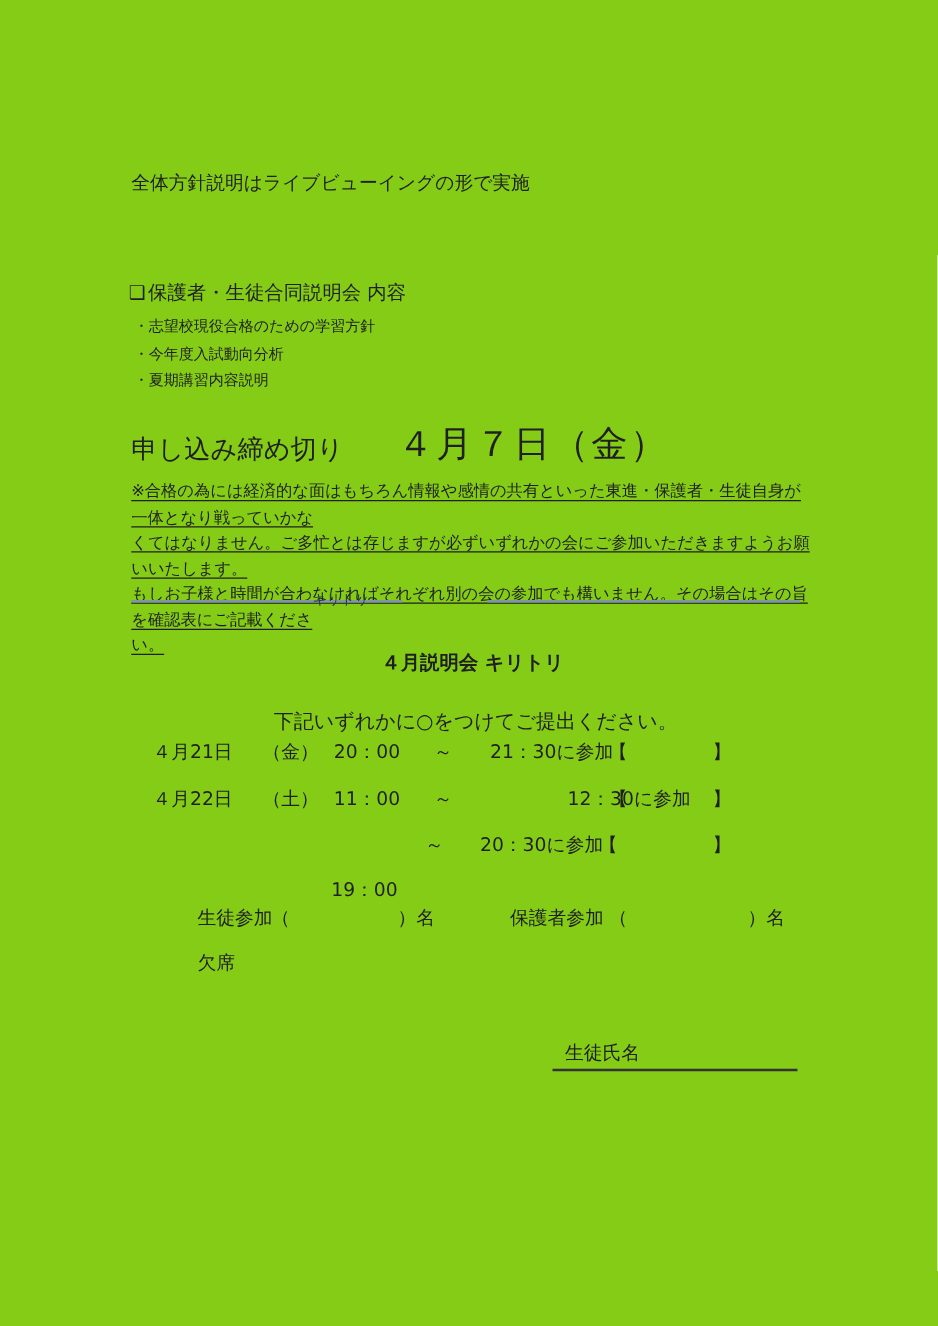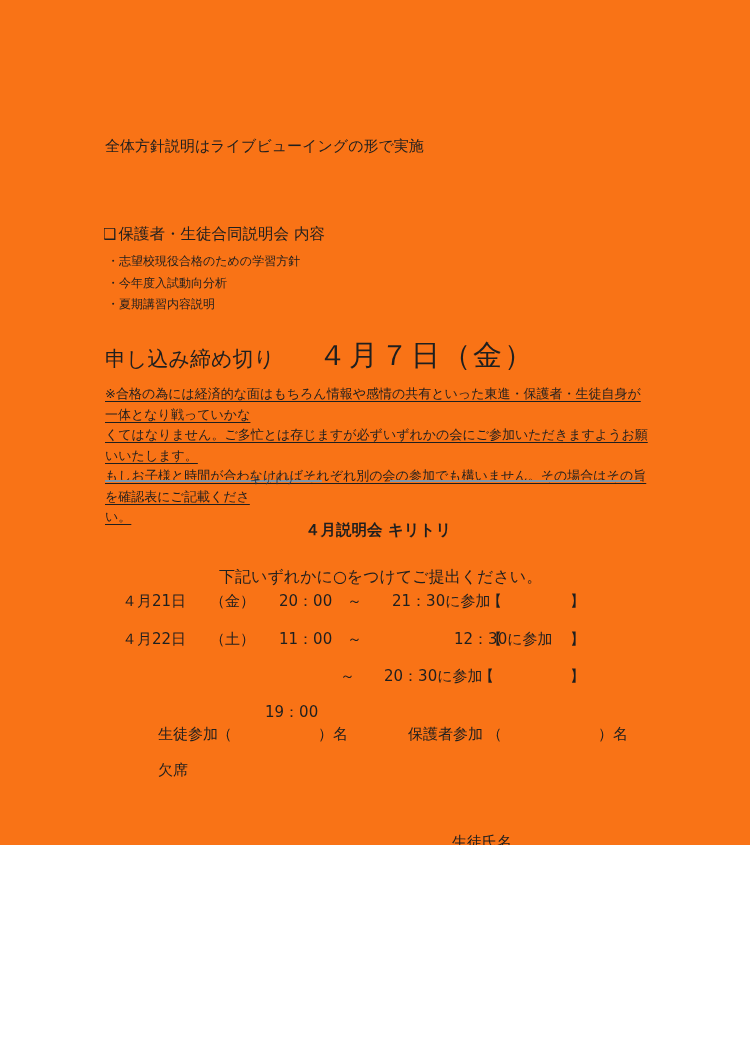--- a/index.html
+++ b/index.html
@@ -1,19 +1,19 @@
 <!DOCTYPE html>
 <html><head>
 <meta charset="utf-8">
 <style>
   html,body{margin:0;padding:0;background:#ffffff;}
   .page{
     position:relative;
-    width:750px;height:845px;
-    background:#f97316;
+    width:750px;height:1061px;
+    background:#84cc16;
     color:#1f1f1f;
     font-family:"DejaVu Sans","Liberation Sans",sans-serif;
     overflow:hidden;
   }
   .abs{position:absolute;white-space:nowrap;}
   .intro-line{font-size:15px;}
   .heading{font-size:15.5px;}
   .checkbox{font-size:15px;margin-right:2px;}
   .bullet{font-size:12px;}
   .deadline-label{font-size:21px;}
@@ -61,32 +61,32 @@
   <div class="abs cut-line" style="left:105px;top:480px;width:217px;"></div>
   <div class="abs cut-line" style="left:390px;top:480px;width:250px;"></div>
   <div class="abs cut-label" style="left:250px;top:472px;">キリトリ</div>
 
   <div class="abs form-title" style="left:305px;top:520px;">４月説明会 キリトリ</div>
   <div class="abs form-subtitle" style="left:219px;top:567px;">下記いずれかに○をつけてご提出ください。</div>
 
   <div class="abs sched" style="left:0;top:592px;width:750px;">
     <span class="abs" style="left:122px;">４月21日</span>
     <span class="abs" style="left:210px;">（金）</span>
-    <span class="abs" style="left:267px;margin-left:12px;">20：00</span>
+    <span class="abs" style="left:267px;">20：00</span>
     <span class="abs" style="left:347px;">～</span>
     <span class="abs" style="left:392px;"><span>21：30</span><span>に参加</span></span>
     <span class="abs" style="left:487px;">【</span>
     <span class="fillable" style="left:505px;top:0;width:62px;height:20px;"></span>
     <span class="abs" style="left:570px;">】</span>
   </div>
 
   <div class="abs sched" style="left:0;top:630px;width:750px;">
     <span class="abs" style="left:122px;">４月22日</span>
     <span class="abs" style="left:210px;">（土）</span>
-    <span class="abs" style="left:267px;margin-left:12px;">11：00</span>
+    <span class="abs" style="left:267px;">11：00</span>
     <span class="abs" style="left:347px;">～</span>
     <span class="abs" style="left:407px;margin-left:47px;"><span>12：30</span><span>に参加</span></span>
     <span class="abs" style="left:487px;">【</span>
     <span class="fillable" style="left:505px;top:0;width:62px;height:20px;"></span>
     <span class="abs" style="left:570px;">】</span>
   </div>
 
   <div class="abs sched" style="left:0;top:667px;width:750px;">
     <span class="abs" style="left:265px;margin-top:36px;">19：00</span>
     <span class="abs" style="left:340px;">～</span>

